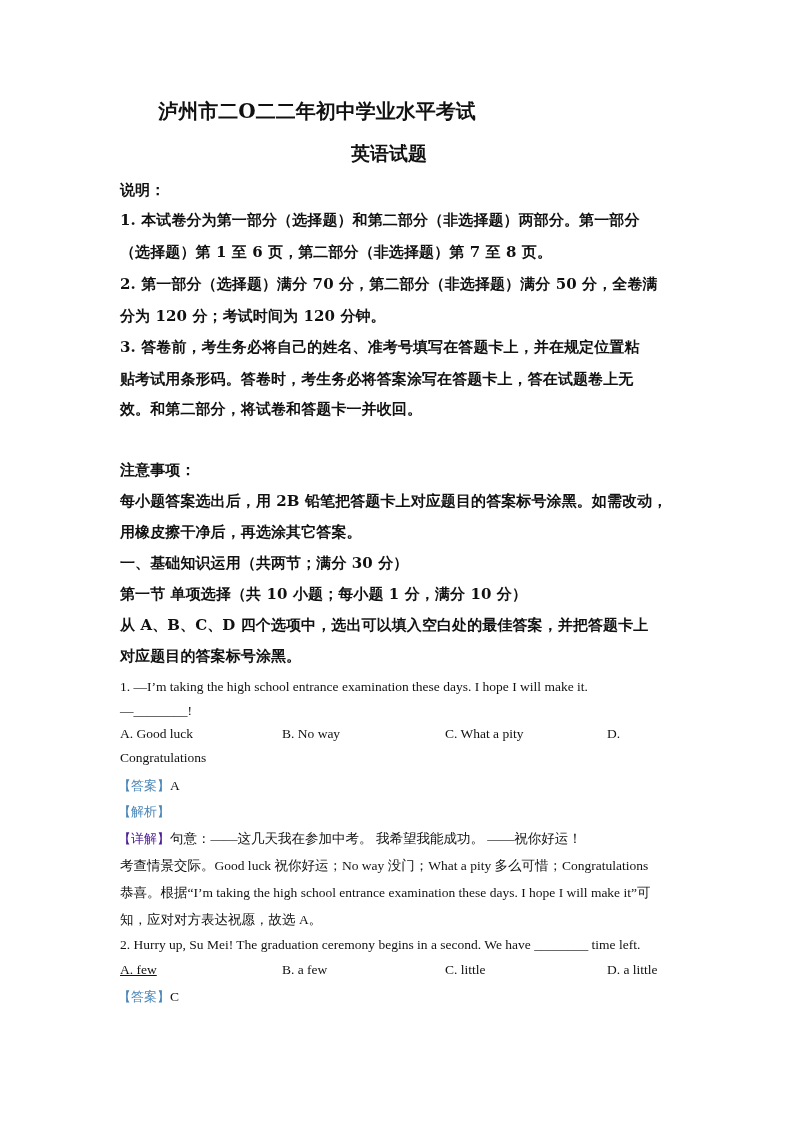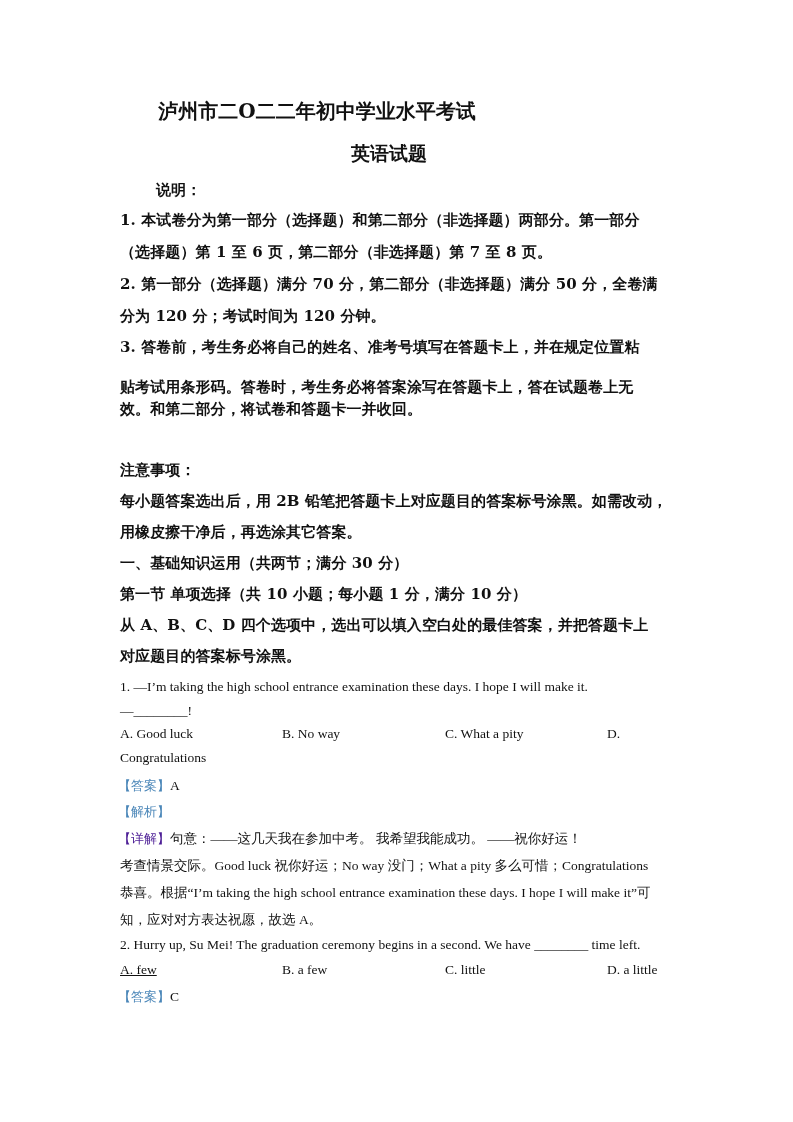--- a/index.html
+++ b/index.html
@@ -18,27 +18,27 @@
   .footer { font-family: "DejaVu Sans", "Liberation Sans", sans-serif; font-size: 15px; color: #666; left: 0; width: 793px; text-align: center; }
 </style>
 </head>
 <body>
 
 <div class="page">
 
   <div class="abs title" style="top:98px;">泸州市二O二二年初中学业水平考试</div>
   <div class="abs subtitle" style="top:141px;">英语试题</div>
 
-  <div class="abs bold-line" style="top:181px;margin-left:36px;">说明：</div>
+  <div class="abs bold-line" style="top:181px;">说明：</div>
   <div class="abs bold-line" style="top:211px;">1. 本试卷分为第一部分（选择题）和第二部分（非选择题）两部分。第一部分</div>
   <div class="abs bold-line" style="top:243px;">（选择题）第 1 至 6 页，第二部分（非选择题）第 7 至 8 页。</div>
   <div class="abs bold-line" style="top:275px;">2. 第一部分（选择题）满分 70 分，第二部分（非选择题）满分 50 分，全卷满</div>
   <div class="abs bold-line" style="top:307px;">分为 120 分；考试时间为 120 分钟。</div>
   <div class="abs bold-line" style="top:338px;">3. 答卷前，考生务必将自己的姓名、准考号填写在答题卡上，并在规定位置粘</div>
-  <div class="abs bold-line" style="top:378px;">贴考试用条形码。答卷时，考生务必将答案涂写在答题卡上，答在试题卷上无</div>
+  <div class="abs bold-line" style="top:370px;">贴考试用条形码。答卷时，考生务必将答案涂写在答题卡上，答在试题卷上无</div>
   <div class="abs bold-line" style="top:400px;">效。和第二部分，将试卷和答题卡一并收回。</div>
 
 
   <div class="abs bold-line" style="top:461px;">注意事项：</div>
   <div class="abs bold-line" style="top:492px;">每小题答案选出后，用 2B 铅笔把答题卡上对应题目的答案标号涂黑。如需改动，</div>
   <div class="abs bold-line" style="top:523px;">用橡皮擦干净后，再选涂其它答案。</div>
 
   <div class="abs bold-line" style="top:554px;">一、基础知识运用（共两节；满分 30 分）</div>
   <div class="abs bold-line" style="top:585px;">第一节  单项选择（共 10 小题；每小题 1 分，满分 10 分）</div>
   <div class="abs bold-line" style="top:616px;">从 A、B、C、D 四个选项中，选出可以填入空白处的最佳答案，并把答题卡上</div>

